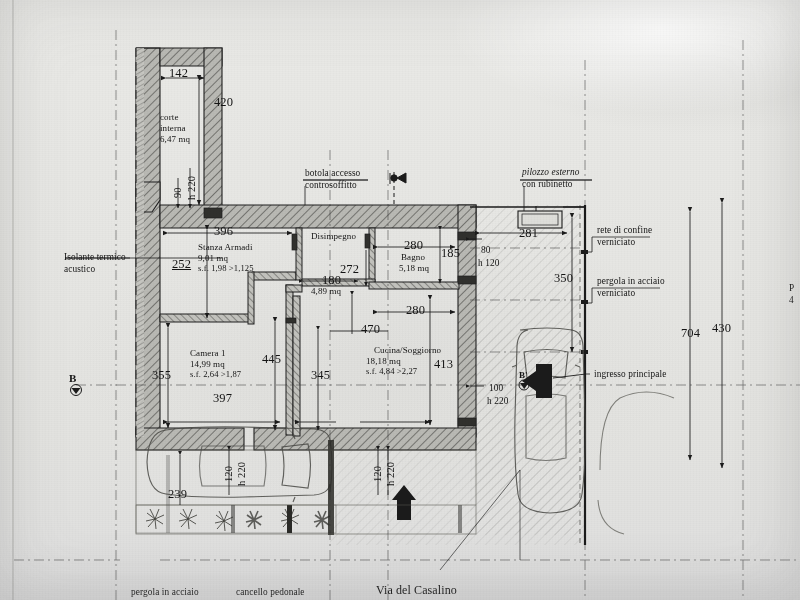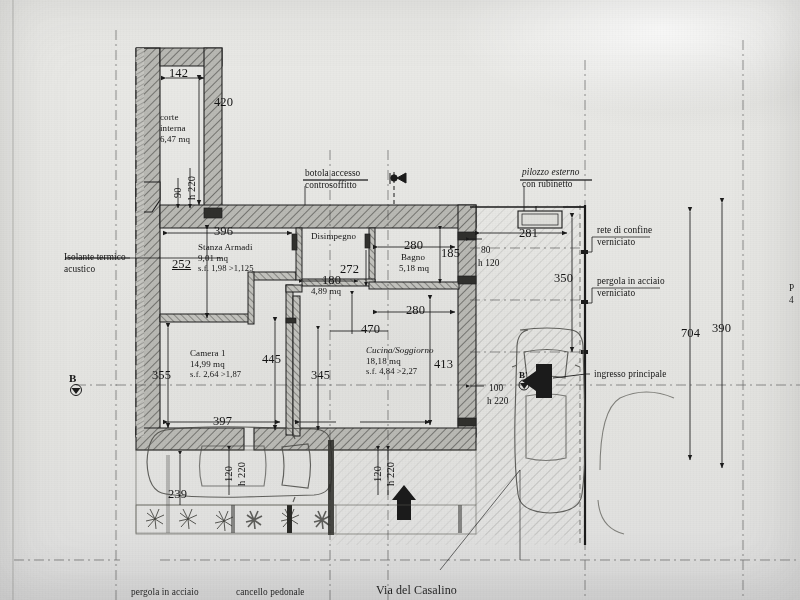--- a/index.html
+++ b/index.html
@@ -333,56 +333,56 @@
   <div class="lbl note" style="left:478px;top:258px;">h 120</div>
 
   <div class="lbl dim" style="left:406px;top:303px;">280</div>
   <div class="lbl dim" style="left:361px;top:322px;">470</div>
   <div class="lbl dim" style="left:434px;top:357px;">413</div>
 
   <div class="lbl dim" style="left:262px;top:352px;">445</div>
   <div class="lbl dim" style="left:311px;top:368px;">345</div>
   <div class="lbl dim" style="left:152px;top:368px;">355</div>
 
-  <div class="lbl dim" style="left:213px;top:414px;text-align:center;">397</div>
+  <div class="lbl dim" style="left:213px;top:391px;text-align:center;">397</div>
   <div class="lbl dim" style="left:168px;top:487px;">239</div>
 
   <div class="lbl dimS vert" style="left:223px;top:482px;transform:rotate(-90deg);">120</div>
   <div class="lbl dimS vert" style="left:236px;top:486px;transform:rotate(-90deg);">h 220</div>
   <div class="lbl dimS vert" style="left:372px;top:482px;transform:rotate(-90deg);">120</div>
   <div class="lbl dimS vert" style="left:385px;top:486px;transform:rotate(-90deg);">h 220</div>
 
   <div class="lbl dim" style="left:519px;top:226px;">281</div>
   <div class="lbl dim" style="left:554px;top:271px;">350</div>
 
   <div class="lbl note" style="left:489px;top:383px;">100</div>
   <div class="lbl note" style="left:487px;top:396px;">h 220</div>
 
   <div class="lbl dim" style="left:681px;top:326px;">704</div>
-  <div class="lbl dim" style="left:712px;top:321px;">390</div>
+  <div class="lbl dim" style="left:712px;top:321px;">430</div>
 
   <div class="lbl roomN" style="left:160px;top:112px;">corte</div>
   <div class="lbl roomN" style="left:160px;top:123px;">interna</div>
   <div class="lbl roomN" style="left:160px;top:134px;">6,47 mq</div>
 
   <div class="lbl roomN" style="left:198px;top:242px;">Stanza Armadi</div>
   <div class="lbl roomN" style="left:198px;top:253px;">9,01 mq</div>
   <div class="lbl room" style="left:198px;top:264px;">s.f. 1,98 &gt;1,125</div>
 
   <div class="lbl roomN" style="left:190px;top:348px;">Camera 1</div>
   <div class="lbl roomN" style="left:190px;top:359px;">14,99 mq</div>
   <div class="lbl room" style="left:190px;top:370px;">s.f. 2,64 &gt;1,87</div>
 
   <div class="lbl roomN" style="left:311px;top:231px;">Disimpegno</div>
   <div class="lbl roomN" style="left:311px;top:242px;margin-top:44px;">4,89 mq</div>
 
   <div class="lbl roomN" style="left:401px;top:252px;">Bagno</div>
   <div class="lbl roomN" style="left:399px;top:263px;">5,18 mq</div>
 
-  <div class="lbl roomN" style="left:366px;top:345px;font-style:italic;">Cucina/Soggiorno</div>
+  <div class="lbl roomN" style="left:374px;top:345px;">Cucina/Soggiorno</div>
   <div class="lbl roomN" style="left:366px;top:356px;">18,18 mq</div>
   <div class="lbl room" style="left:366px;top:367px;">s.f. 4,84 &gt;2,27</div>
 
   <div class="lbl note" style="left:305px;top:168px;">botola accesso</div>
   <div class="lbl note" style="left:305px;top:180px;">controsoffitto</div>
 
   <div class="lbl note" style="left:522px;top:167px;font-style:italic;">pilozzo esterno</div>
   <div class="lbl note" style="left:522px;top:179px;text-align:center;">con rubinetto</div>
 
   <div class="lbl note" style="left:597px;top:225px;">rete di confine</div>

